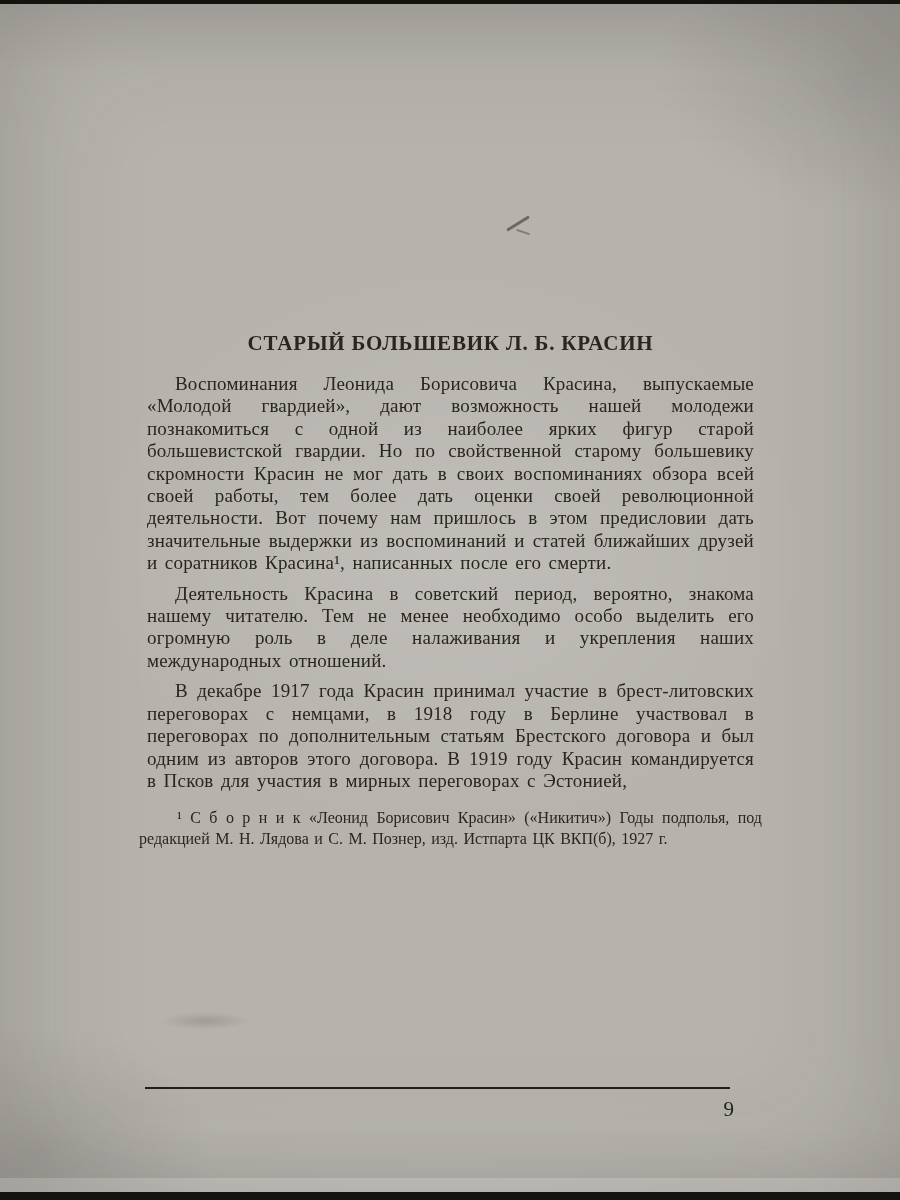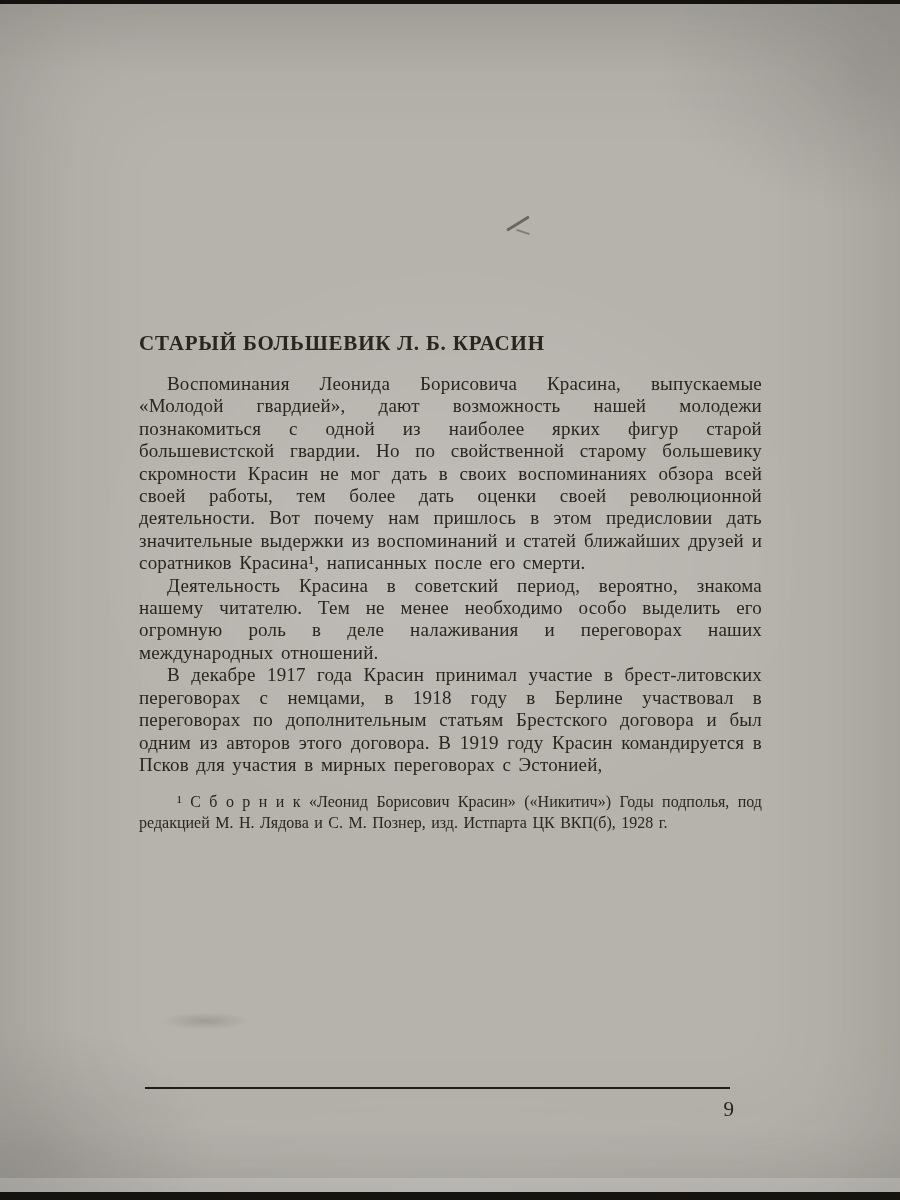--- a/index.html
+++ b/index.html
@@ -40,26 +40,26 @@
     position: absolute;
     left: 139px;
     top: 330px;
     width: 623px;
   }
   .title {
     margin: 0 0 17px 0;
     font-size: 21px;
     line-height: 26px;
     font-weight: bold;
-    text-align: left;
+    text-align: center;
     letter-spacing: 0.8px;
     white-space: nowrap;
   }
   .body-text p {
-    margin: 0;
+    margin: 8px;
     font-size: 19px;
     line-height: 22.4px;
     text-align: justify;
     text-indent: 28px;
     word-spacing: 2.5px;
     letter-spacing: 0.2px;
   }
   .footnote {
     margin-top: 15px;
     font-size: 16px;
@@ -123,25 +123,25 @@
 
   <div class="artifact-scratch"></div>
   <div class="artifact-scratch2"></div>
   <div class="artifact-smudge"></div>
 
   <div class="content">
     <h1 class="title">СТАРЫЙ БОЛЬШЕВИК Л. Б. КРАСИН</h1>
 
     <div class="body-text">
       <p>Воспоминания Леонида Борисовича Красина, выпускаемые «Молодой гвардией», дают возможность нашей молодежи познакомиться с одной из наиболее ярких фигур старой большевистской гвардии. Но по свойственной старому большевику скромности Красин не мог дать в своих воспоминаниях обзора всей своей работы, тем более дать оценки своей революционной деятельности. Вот почему нам пришлось в этом предисловии дать значительные выдержки из воспоминаний и статей ближайших друзей и соратников Красина¹, написанных после его смерти.</p>
-      <p>Деятельность Красина в советский период, вероятно, знакома нашему читателю. Тем не менее необходимо особо выделить его огромную роль в деле налаживания и переговорах наших международных отношений.</p>
+      <p>Деятельность Красина в советский период, вероятно, знакома нашему читателю. Тем не менее необходимо особо выделить его огромную роль в деле налаживания и укрепления наших международных отношений.</p>
       <p>В декабре 1917 года Красин принимал участие в брест-литовских переговорах с немцами, в 1918 году в Берлине участвовал в переговорах по дополнительным статьям Брестского договора и был одним из авторов этого договора. В 1919 году Красин командируется в Псков для участия в мирных переговорах с Эстонией,</p>
     </div>
 
-    <div class="footnote">¹ С б о р н и к  «Леонид Борисович Красин» («Никитич») Годы подполья, под редакцией М. Н. Лядова и С. М. Познер, изд. Истпарта ЦК ВКП(б), 1928 г.</div>
+    <div class="footnote">¹ С б о р н и к  «Леонид Борисович Красин» («Никитич») Годы подполья, под редакцией М. Н. Лядова и С. М. Познер, изд. Истпарта ЦК ВКП(б), 1927 г.</div>
   </div>
 
   <div class="footer-rule"></div>
 
   <div class="page-number">9</div>
 
   <div class="edge-bottom-light"></div>
   <div class="edge-bottom"></div>
 
 </div>

